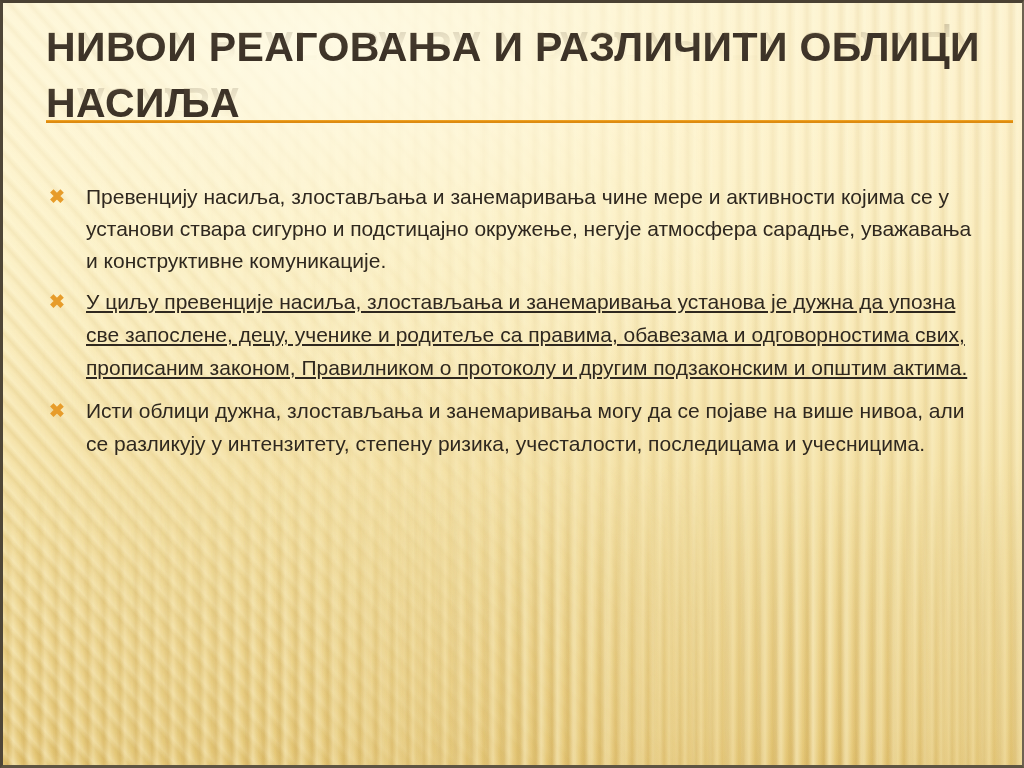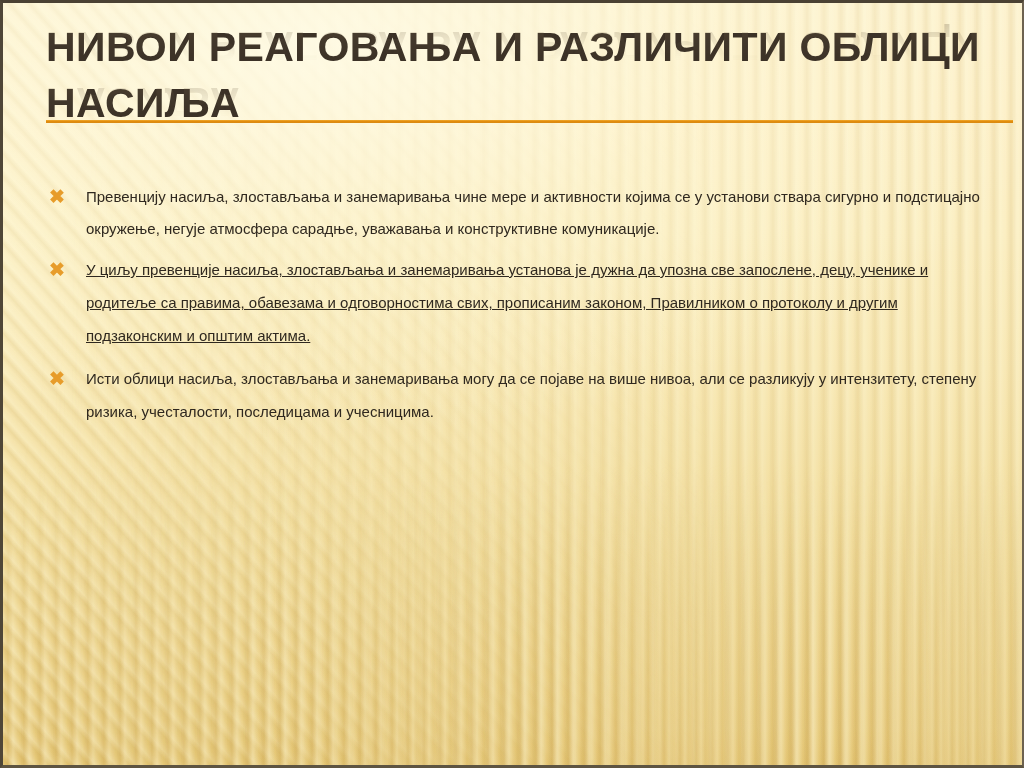--- a/index.html
+++ b/index.html
@@ -164,21 +164,21 @@
     color: #e79c2a;
     text-align: left;
     padding-left: 6px;
     box-sizing: border-box;
     font-family: "Liberation Sans", sans-serif;
     font-weight: bold;
   }
 
   .bullet-text {
     flex: 1 1 auto;
-    font-size: 15px;
+    font-size: 21px;
     line-height: 32px;
     color: #2f281f;
     text-align: left;
     font-family: "Liberation Sans", sans-serif;
   }
 
   .bullet-row.b2 .bullet-text {
     line-height: 33px;
     text-decoration: underline;
   }
@@ -225,19 +225,19 @@
         <div class="bullet-text">Превенцију насиља, злостављања и занемаривања чине мере и активности којима се у установи ствара сигурно и подстицајно окружење, негује атмосфера сарадње, уважавања и конструктивне комуникације.</div>
       </div>
 
       <div class="bullet-row b2">
         <div class="bullet-marker">✖</div>
         <div class="bullet-text">У циљу превенције насиља, злостављања и занемаривања установа је дужна да упозна све запослене, децу, ученике и родитеље са правима, обавезама и одговорностима свих, прописаним законом, Правилником о протоколу и другим подзаконским и општим актима.</div>
       </div>
 
       <div class="bullet-row b3">
         <div class="bullet-marker">✖</div>
-        <div class="bullet-text">Исти облици насиља, злостављања и занемаривања могу да се појаве на више нивоа, али се разликују у интензитету, степену ризика, учесталости, последицама и учесницима.</div>
+        <div class="bullet-text">Исти облици дужна, злостављања и занемаривања могу да се појаве на више нивоа, али се разликују у интензитету, степену ризика, учесталости, последицама и учесницима.</div>
       </div>
 
     </div>
 
   </div>
 </div>
 
 </body></html>

